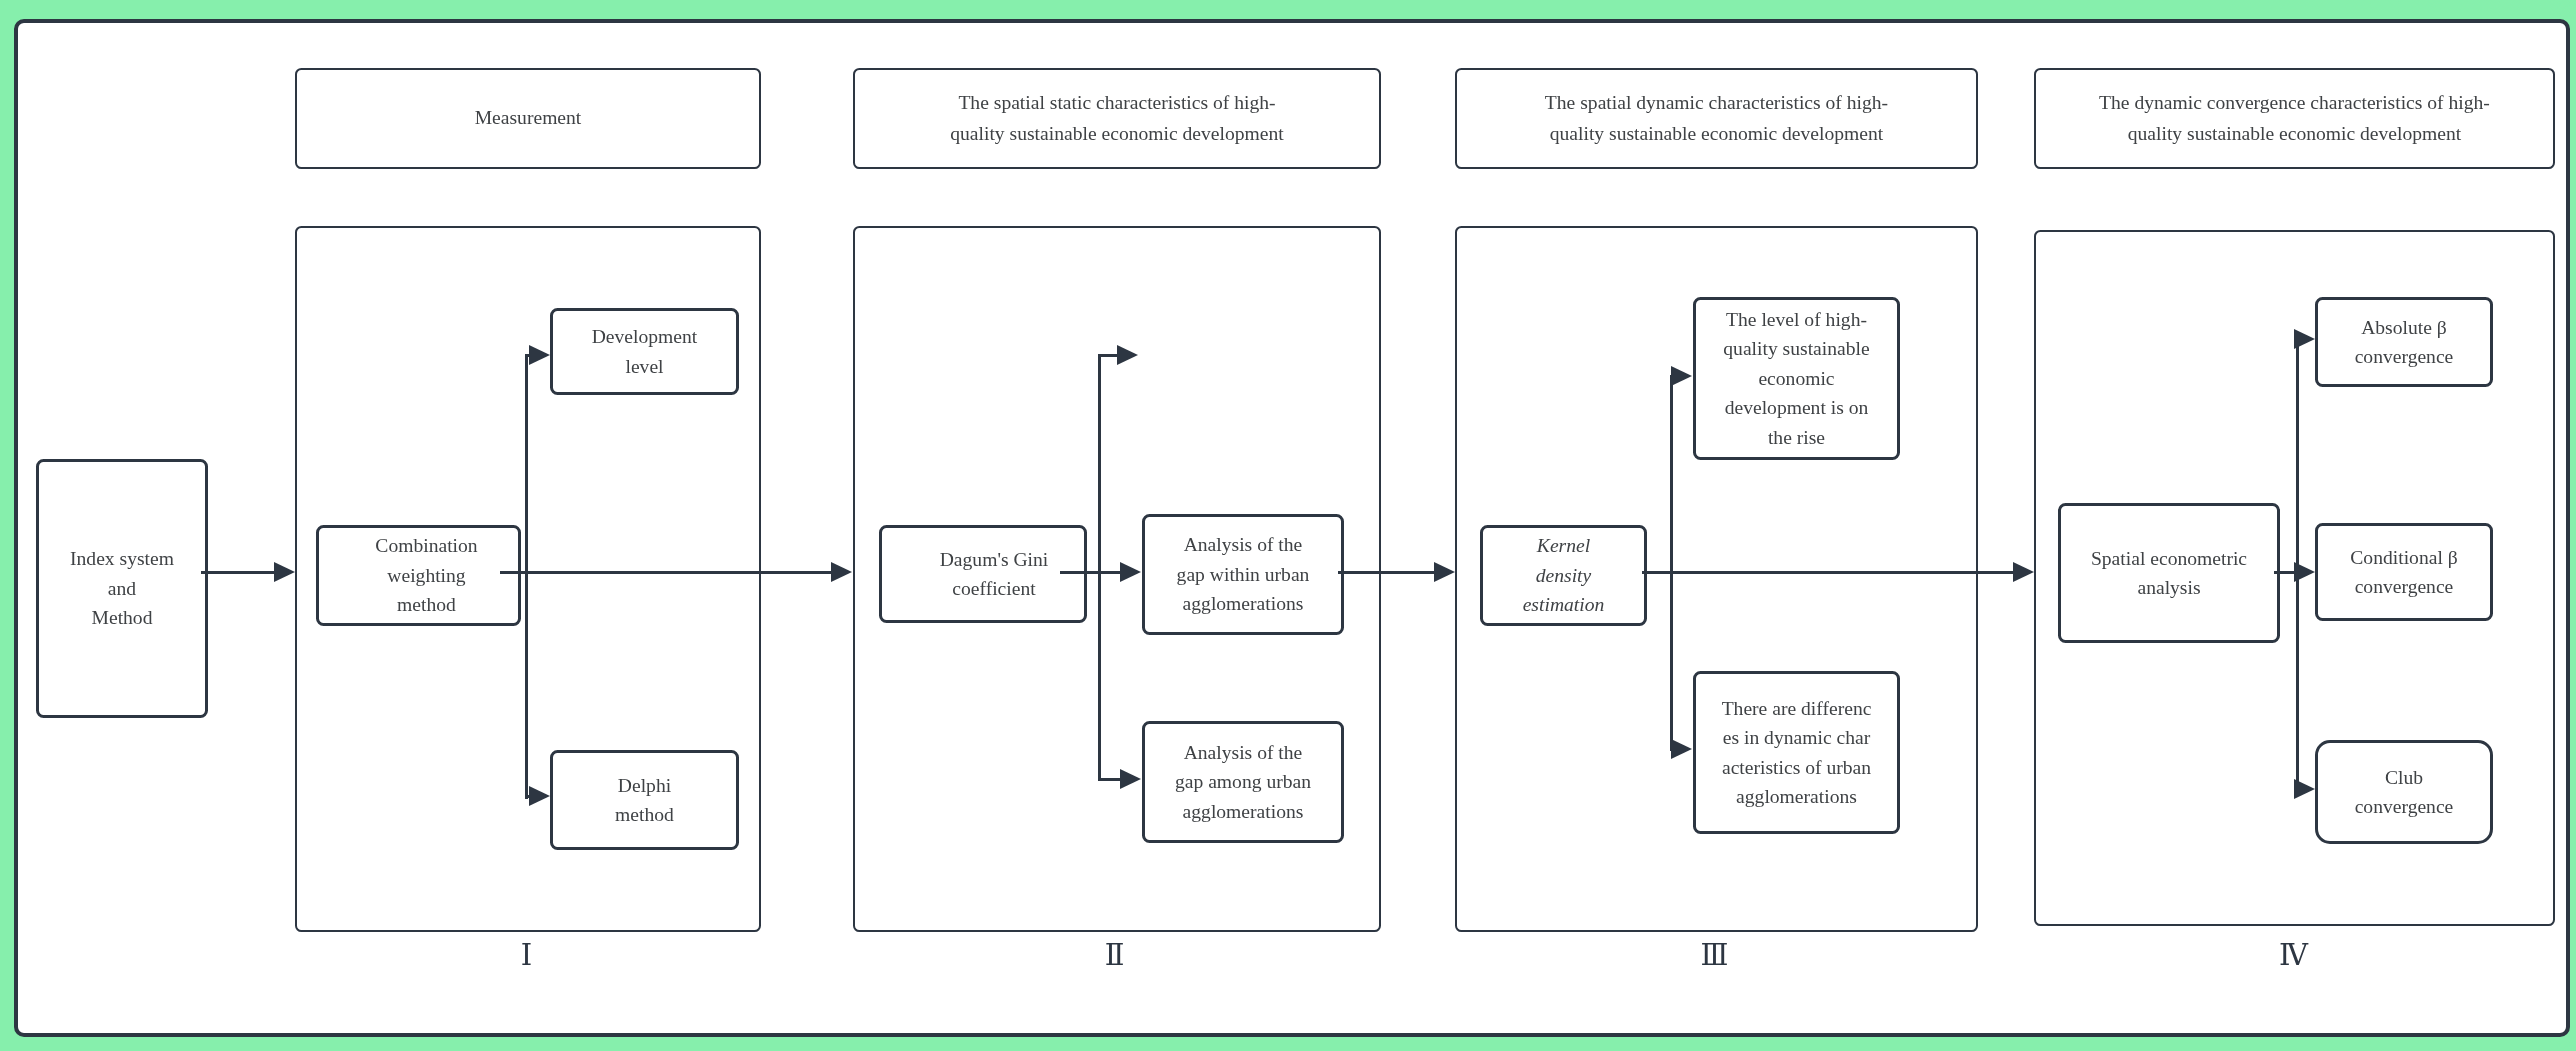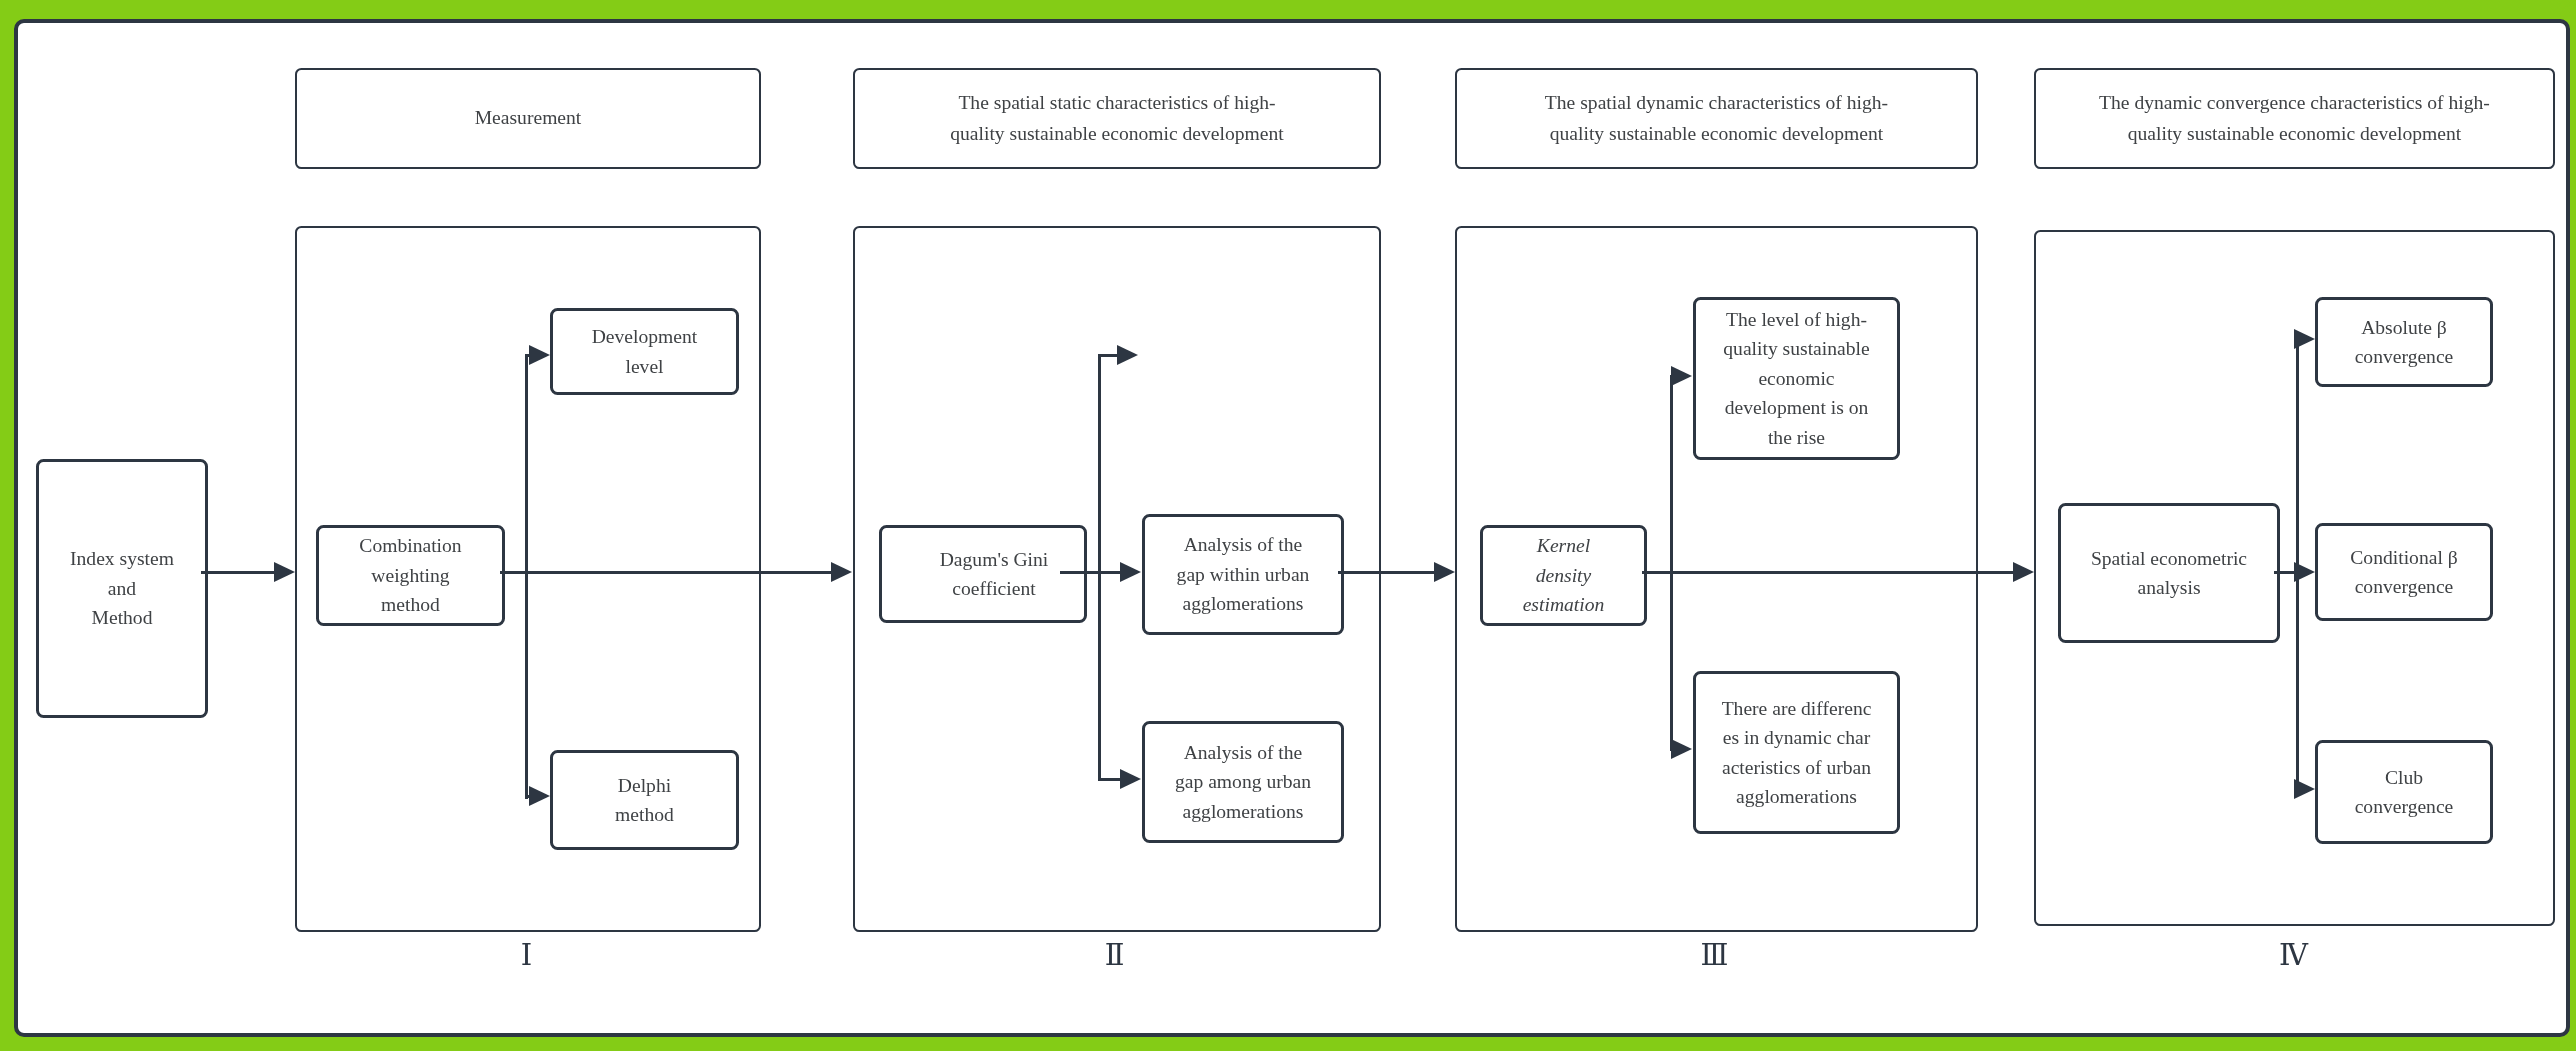--- a/index.html
+++ b/index.html
@@ -1,18 +1,18 @@
 <!DOCTYPE html>
 <html style="font-size:10px"><head>
 <meta charset="utf-8">
 <style>
   html,body{margin:0;padding:0;background:#ffffff;}
   body{width:2576px;height:1051px;position:relative;
        font-family:"Liberation Serif","DejaVu Serif",serif;color:#3f4245;}
-  .canvas{position:absolute;left:0;top:0;width:2576px;height:1051px;background:#84cc16;}
+  .canvas{position:absolute;left:0;top:0;width:2576px;height:1051px;background:#86efac;}
   .frame{position:absolute;left:14px;top:19px;width:2548px;height:1010px;
          border:4.4px solid #2d3642;border-radius:10px;background:#ffffff;}
   .hdr{position:absolute;border:2.5px solid #2d3642;border-radius:6.3px;background:#ffffff;
        display:flex;align-items:center;justify-content:center;text-align:center;
        font-size:19.6px;line-height:1.55;white-space:pre-line;}
   .sect{position:absolute;border:2.5px solid #2d3642;border-radius:6.3px;background:#ffffff;}
   .node{position:absolute;border:3.2px solid #2d3642;border-radius:7.6px;background:#ffffff;
         display:flex;align-items:center;justify-content:center;text-align:center;
         font-size:19.6px;line-height:1.5;white-space:pre-line;}
   .hline{position:absolute;height:3.2px;background:#2d3642;}
@@ -44,21 +44,21 @@
 
   <div class="numeral" style="left:463px;top:938px;">Ⅰ</div>
   <div class="numeral" style="left:1051px;top:938px;">Ⅱ</div>
   <div class="numeral" style="left:1651px;top:938px;">Ⅲ</div>
   <div class="numeral" style="left:2230px;top:938px;">Ⅳ</div>
 
   <div class="node" style="left:36px;top:459px;width:166px;height:253px;">Index system
 and
 Method</div>
 
-  <div class="node" style="left:316px;top:525px;width:183px;height:95px;">Combination
+  <div class="node" style="left:316px;top:525px;width:183px;height:95px;padding-left:16px;">Combination
 weighting
 method</div>
   <div class="node" style="left:550px;top:308px;width:183px;height:81px;">Development
 level</div>
   <div class="node" style="left:550px;top:750px;width:183px;height:94px;">Delphi
 method</div>
 
   <div class="node" style="left:879px;top:525px;width:180px;height:92px;padding-left:22px;">Dagum's Gini
 coefficient</div>
   <div class="node" style="left:1142px;top:514px;width:196px;height:115px;">Analysis of the
@@ -80,21 +80,21 @@
 es in dynamic char
 acteristics of urban
 agglomerations</div>
 
   <div class="node" style="left:2058px;top:503px;width:216px;height:134px;">Spatial econometric
 analysis</div>
   <div class="node" style="left:2315px;top:297px;width:172px;height:84px;">Absolute β
 convergence</div>
   <div class="node" style="left:2315px;top:523px;width:172px;height:92px;">Conditional β
 convergence</div>
-  <div class="node" style="left:2315px;top:740px;width:172px;height:98px;">Club
+  <div class="node" style="left:2315px;top:740px;width:172px;height:98px;border-radius:15px;">Club
 convergence</div>
 
   <div class="hline" style="left:201px;top:571px;width:75px;"></div>
   <div class="arr" style="left:274px;top:562px;"></div>
 
   <div class="hline" style="left:500px;top:571px;width:333px;"></div>
   <div class="arr" style="left:831px;top:562px;"></div>
 
   <div class="hline" style="left:1060px;top:571px;width:62px;"></div>
   <div class="arr" style="left:1120px;top:562px;"></div>

